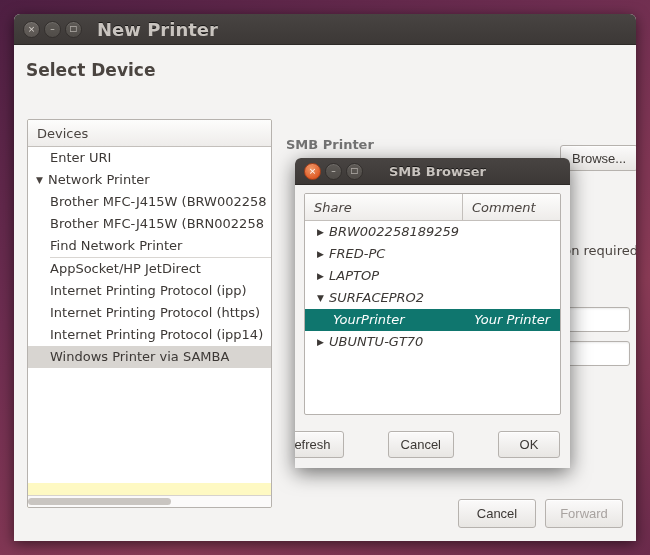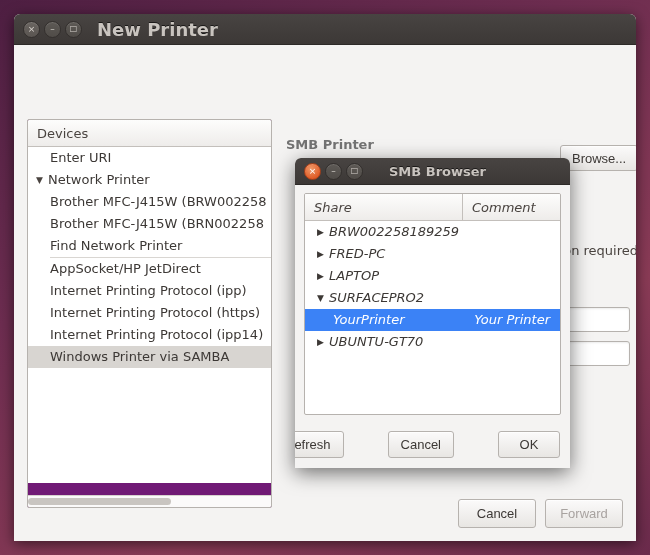--- a/index.html
+++ b/index.html
@@ -58,21 +58,21 @@
     height:497px;position:relative;
   }
   .page-title{
     position:absolute;left:12px;top:15px;
     font-size:17px;font-weight:bold;color:#4a4440;
   }
 
   
   #devices-panel{
     position:absolute;left:13px;top:74px;width:245px;height:389px;
-    background:#701a75;border:1px solid #b6b2ae;border-radius:2px;
+    background:#fef9c3;border:1px solid #b6b2ae;border-radius:2px;
     box-sizing:border-box;overflow:hidden;
   }
   #devices-header{
     height:27px;box-sizing:border-box;
     background:linear-gradient(180deg,#fdfdfc,#eeecea);
     border-bottom:1px solid #c3bfbb;
     display:flex;align-items:center;padding-left:9px;
     font-size:13px;color:#4a4440;
   }
   #devices-list{height:336px;overflow:hidden;position:relative;background:#fff;}
@@ -162,21 +162,21 @@
   #share-header .hcol{display:flex;align-items:center;padding-left:9px;}
   #share-header .hcol.share{width:158px;border-right:1px solid #c3bfbb;box-sizing:border-box;}
   #share-header .hcol.comment{flex:1;}
   .share-row{
     height:22px;line-height:22px;font-size:13px;color:#3c3835;
     white-space:nowrap;position:relative;padding-left:4px;box-sizing:border-box;
   }
   .share-row .tri{display:inline-block;width:12px;font-size:9px;color:#3c3835;transform:translateY(-1px);}
   .share-row.lvl1{padding-left:12px;}
   .share-row.lvl2{padding-left:28px;}
-  .share-row.selected{background:#3b82f6;color:#fff;}
+  .share-row.selected{background:#0f766e;color:#fff;}
   .share-row .comment{
     position:absolute;right:10px;top:0;
   }
   #smb-actions{
     position:absolute;right:10px;bottom:11px;display:flex;gap:8px;
   }
   #smb-actions .btn{min-width:62px;text-align:center;padding:5px 12px;margin-left:36px;}
 </style>
 </head>
 <body>
@@ -193,20 +193,21 @@
         <span>–</span>
       </span>
     <span class="wbtn maxi">
         <span>□</span>
       </span>
     <span class="title">New Printer</span>
   </div>
 
   <div class="wbody">
 
+    <div class="page-title">Select Device</div>
 
     <div id="devices-panel">
       <div id="devices-header">
         <span>Devices</span>
       </div>
       <div id="devices-list">
           <div class="dev-row indent"><span>Enter URI</span></div>
           <div class="dev-row" style="padding-left: 8px;"><span class="tri">▼</span><span>Network Printer</span></div>
           <div class="dev-row indent"><span>Brother MFC-J415W (BRW002258</span></div>
           <div class="dev-row indent"><span>Brother MFC-J415W (BRN002258</span></div>

